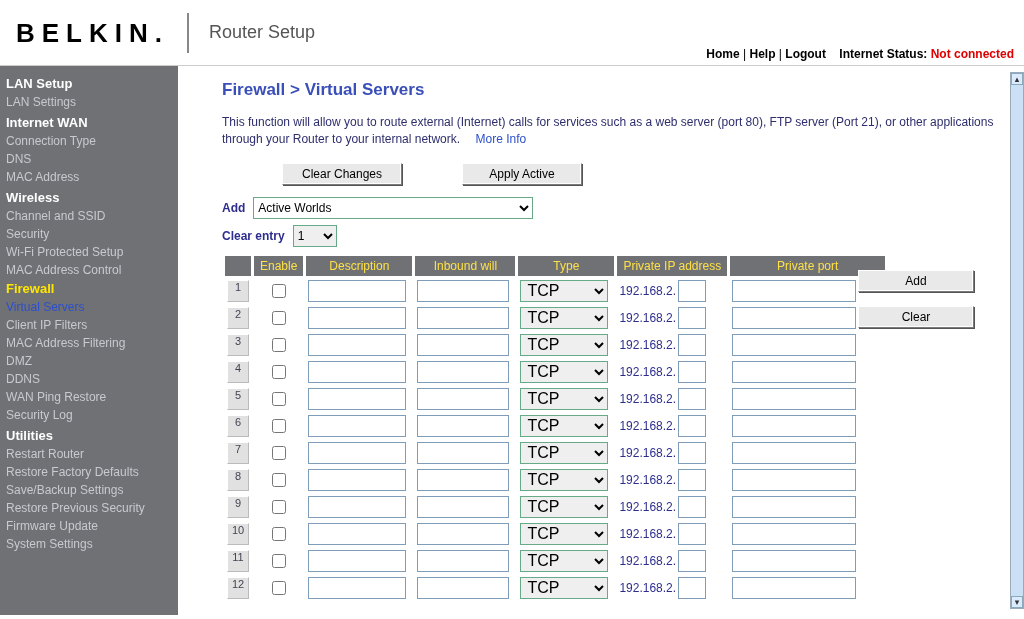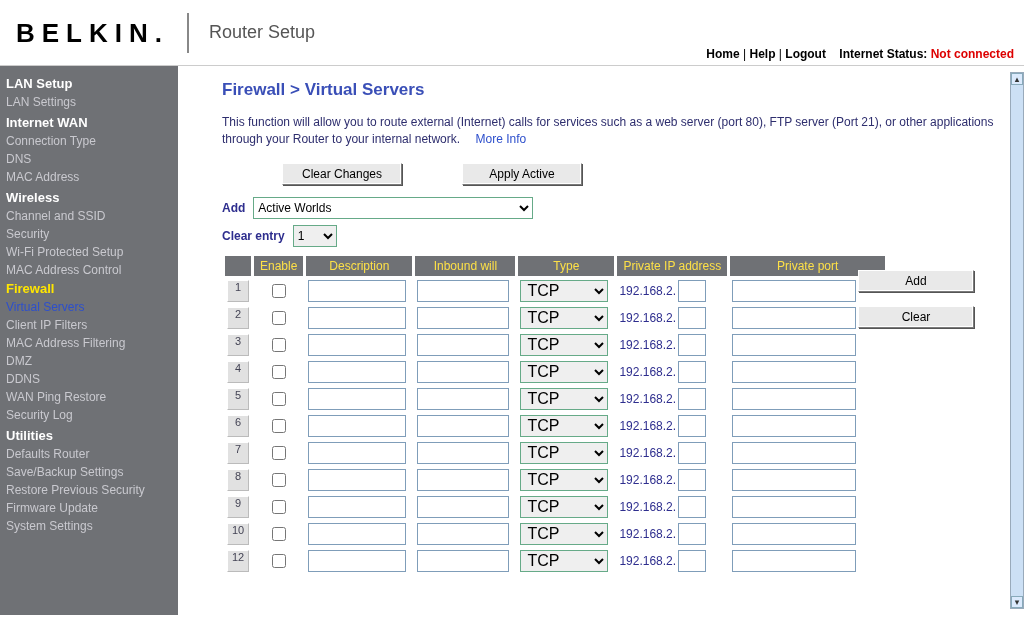--- a/index.html
+++ b/index.html
@@ -82,21 +82,22 @@
       <div class="item">MAC Address Control</div>
       <div class="item active-section">Firewall</div>
       <div class="item active">Virtual Servers</div>
       <div class="item">Client IP Filters</div>
       <div class="item">MAC Address Filtering</div>
       <div class="item">DMZ</div>
       <div class="item">DDNS</div>
       <div class="item">WAN Ping Restore</div>
       <div class="item">Security Log</div>
       <div class="section">Utilities</div>
-      <div class="item">Defaults Router</div>
+      <div class="item">Restart Router</div>
+      <div class="item">Restore Factory Defaults</div>
       <div class="item">Save/Backup Settings</div>
       <div class="item">Restore Previous Security</div>
       <div class="item">Firmware Update</div>
       <div class="item">System Settings</div>
     </div>
 
   <div class="main">
     <div class="right-bar">
       <div class="up">▴</div>
       <div class="down">▾</div>
@@ -277,20 +278,34 @@
             <td><input class="cell-input inb-in" style=""></td>
             <td><select class="type-sel"><option>TCP</option></select></td>
             <td><span class="ip-wrap">
                 <span class="ip-prefix">192.168.2.</span>
                 <input class="cell-input ip-in" style="">
               </span></td>
             <td><input class="cell-input priv-in" style=""></td>
           </tr>
           <tr>
             <td>
+              <div class="rownum">11</div>
+            </td>
+            <td style="text-align:center"><input type="checkbox" class="chk" style=""></td>
+            <td><input class="cell-input desc-in" style=""></td>
+            <td><input class="cell-input inb-in" style=""></td>
+            <td><select class="type-sel"><option>TCP</option></select></td>
+            <td><span class="ip-wrap">
+                <span class="ip-prefix">192.168.2.</span>
+                <input class="cell-input ip-in" style="">
+              </span></td>
+            <td><input class="cell-input priv-in" style=""></td>
+          </tr>
+          <tr>
+            <td>
               <div class="rownum">12</div>
             </td>
             <td style="text-align:center"><input type="checkbox" class="chk" style=""></td>
             <td><input class="cell-input desc-in" style=""></td>
             <td><input class="cell-input inb-in" style=""></td>
             <td><select class="type-sel"><option>TCP</option></select></td>
             <td><span class="ip-wrap">
                 <span class="ip-prefix">192.168.2.</span>
                 <input class="cell-input ip-in" style="">
               </span></td>

